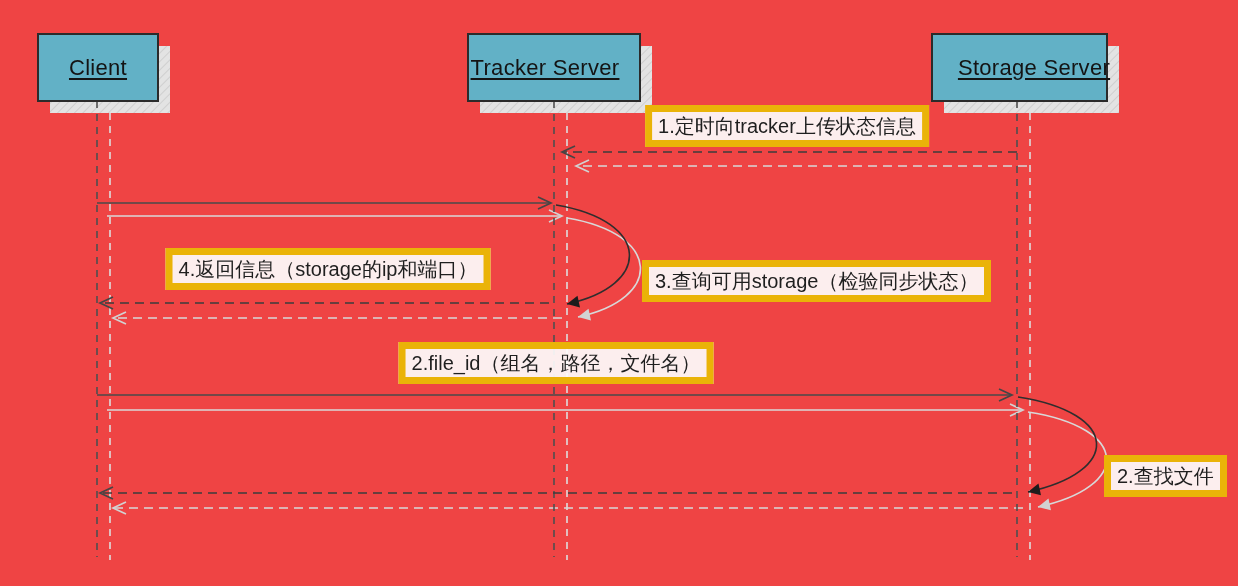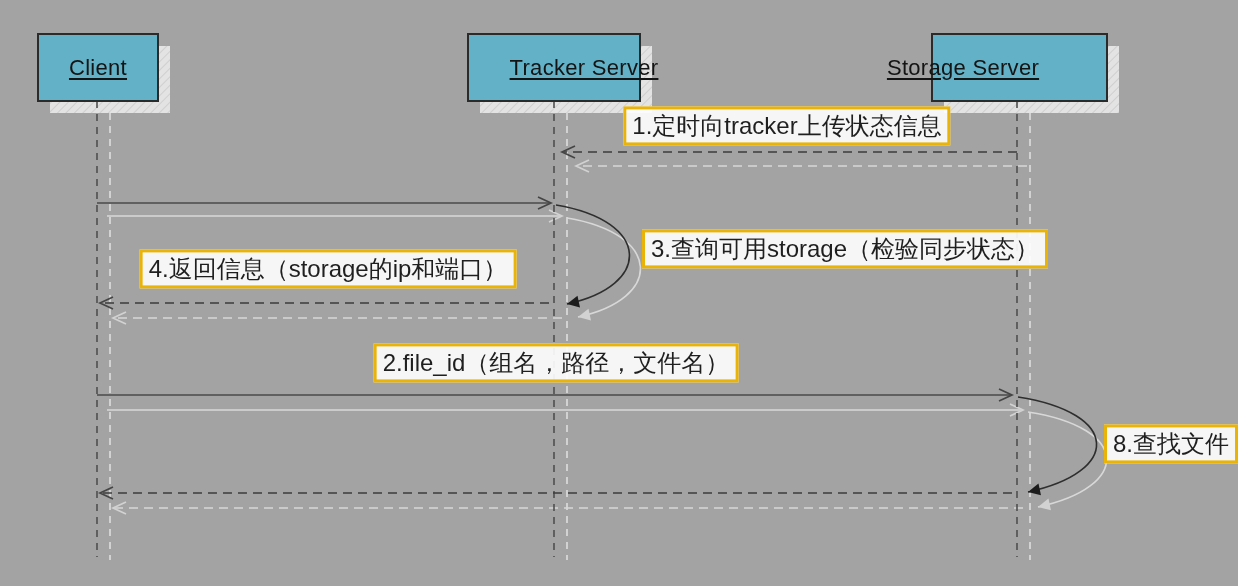--- a/index.html
+++ b/index.html
@@ -1,36 +1,36 @@
 <!DOCTYPE html>
 <html><head>
 <meta charset="utf-8">
 <style>
   html,body{margin:0;padding:0;background:#ffffff;}
   .stage{
-    position:relative;width:1238px;height:586px;background:#a3a3a3;
+    position:relative;width:1238px;height:586px;background:#ef4444;
     font-family:"Liberation Sans",sans-serif;overflow:hidden;
   }
   .stage svg{position:absolute;left:0;top:0;}
   .msgSolid{stroke:#4a4a4a;stroke-width:1.7;fill:none;}
   .msgDash{stroke:#3d3d3d;stroke-width:1.7;stroke-dasharray:9 6;fill:none;}
   .loop{stroke:#2e2e2e;stroke-width:1.6;fill:none;}
   .life{stroke:#4f4f4f;stroke-width:1.6;stroke-dasharray:7 6;}
   .lifeSh{stroke:#dedede;stroke-width:1.6;stroke-dasharray:7 6;}
   .shSolid{stroke:#d8d8d8;stroke-width:1.6;fill:none;}
   .shDash{stroke:#d8d8d8;stroke-width:1.6;stroke-dasharray:9 6;fill:none;}
   .actorBox{fill:#62b1c6;stroke:#2b2b2b;stroke-width:2;}
   .boxShadow{fill:url(#hatch);}
   .label{
-    position:absolute;white-space:nowrap;font-size:24px;color:#1f1f1f;
-    background:rgba(253,253,253,.92);border:3px solid #eab308;
+    position:absolute;white-space:nowrap;font-size:20px;color:#1f1f1f;
+    background:rgba(253,253,253,.92);border:7px solid #eab308;
     padding:1px 6px;line-height:1.3;
   }
   .centered{transform:translate(-50%,-50%);}
-  .vcenter{transform:translate(0,-50%);}
+  .vcenter{transform:translate(0,-50%);margin-top:32px;}
   .actor-title{
     position:absolute;transform:translate(-50%,-50%);
     font-size:22px;color:#141414;text-decoration:underline;
     text-underline-offset:3px;letter-spacing:.3px;white-space:nowrap;
   }
 </style>
 </head>
 <body>
 
 <div class="stage">
@@ -82,22 +82,22 @@
     <line class="msgDash" x1="1017" y1="152" x2="562" y2="152" marker-end="url(#openD)"></line>
     <line class="msgSolid" x1="97" y1="203" x2="551" y2="203" marker-end="url(#openD)"></line>
     <path class="loop" d="M 556,205 C 652,221 652,286 567,304" marker-end="url(#fillD)"></path>
     <line class="msgDash" x1="549" y1="303" x2="100" y2="303" marker-end="url(#openD)"></line>
     <line class="msgSolid" x1="97" y1="395" x2="1012" y2="395" marker-end="url(#openD)"></line>
     <path class="loop" d="M 1018,397 C 1121,413 1121,472 1028,492" marker-end="url(#fillD)"></path>
     <line class="msgDash" x1="1012" y1="493" x2="100" y2="493" marker-end="url(#openD)"></line>
   </svg>
 
   <div class="actor-title" style="left:98px;top:68px">Client</div>
-  <div class="actor-title" style="left:584px;top:68px">Tracker Server</div>
-  <div class="actor-title" style="left:963px;top:68px">Storage Server</div>
+  <div class="actor-title" style="left:545px;top:68px">Tracker Server</div>
+  <div class="actor-title" style="left:1034px;top:68px">Storage Server</div>
 
   <div class="label centered" style="left:787px;top:126px">1.定时向tracker上传状态信息</div>
   <div class="label vcenter" style="left:642px;top:249px">3.查询可用storage（检验同步状态）</div>
   <div class="label centered" style="left:328px;top:269px">4.返回信息（storage的ip和端口）</div>
   <div class="label centered" style="left:556px;top:363px">2.file_id（组名，路径，文件名）</div>
-  <div class="label vcenter" style="left:1104px;top:444px">8.查找文件</div>
+  <div class="label vcenter" style="left:1104px;top:444px">2.查找文件</div>
 
 </div>
 
 </body></html>

